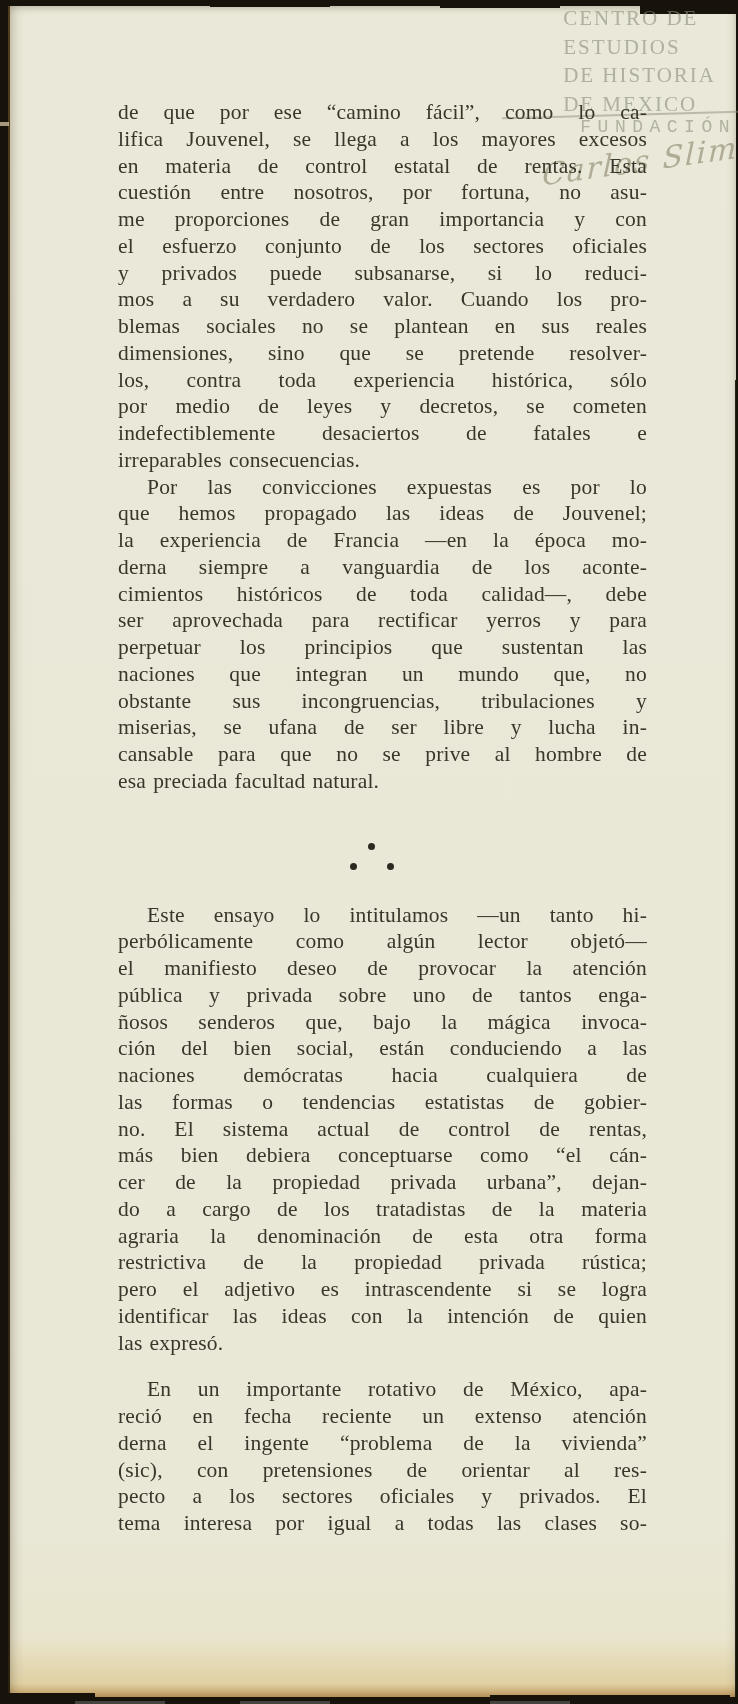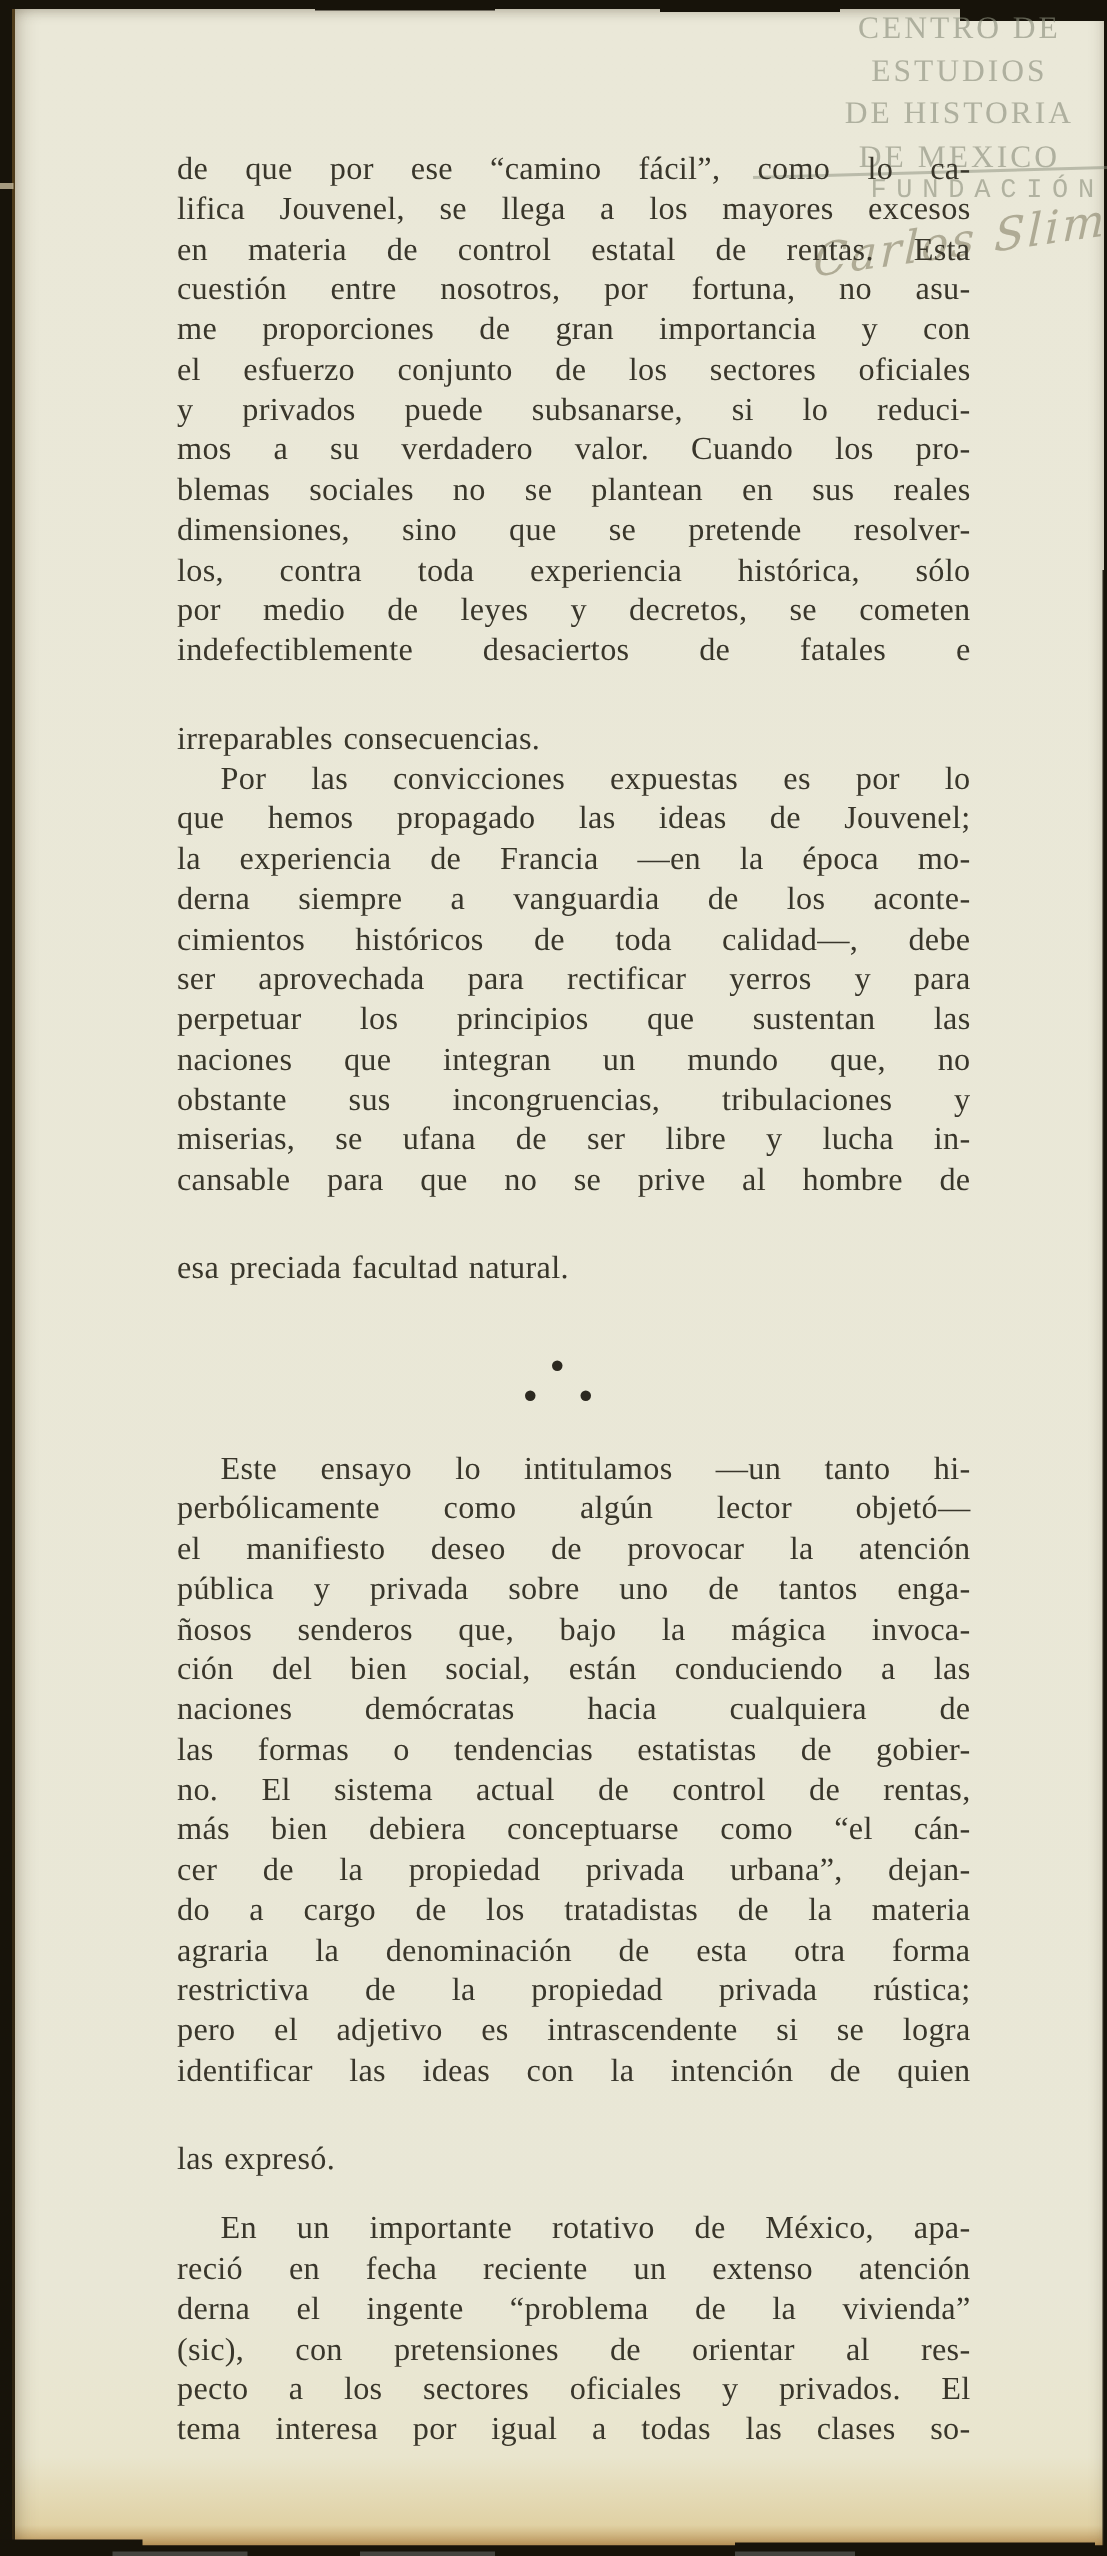--- a/index.html
+++ b/index.html
@@ -17,21 +17,21 @@
                inset 0 6px 10px -6px rgba(60,45,20,.25);
   }
   
   .edge{position:absolute;background:#17130a;}
   .edge.gray{background:#45443f;}
   .left-line{position:absolute;left:8px;top:6px;bottom:7px;width:2px;
     background:linear-gradient(180deg,rgba(128,96,44,.55),rgba(70,52,24,.45));}
   .left-notch{position:absolute;left:0;top:122px;width:9px;height:4px;background:#c9bd9e;opacity:.8;}
   
   .watermark{
-    position:absolute;top:4px;right:22px;text-align:center;
+    position:absolute;top:4px;right:22px;text-align:left;
     color:rgba(138,142,124,.62);
     font-size:21px;line-height:28.5px;letter-spacing:2px;
   }
   .wm-rule{
     position:absolute;top:114px;right:0;width:236px;height:2px;
     background:rgba(138,142,124,.5);transform:rotate(-1.6deg);
   }
   .wm-foundation{
     position:absolute;top:117px;right:2px;
     font-family:Liberation Mono, monospace;
@@ -46,21 +46,21 @@
     transform:rotate(-8deg) skewX(-10deg);transform-origin:right top;
   }
   
   .page-text{
     position:absolute;left:118px;top:99px;width:529px;
     font-size:21.5px;line-height:26.75px;color:#39362b;
     text-rendering:optimizeLegibility;
   }
   .paragraph{margin:0;font-family:Liberation Serif, serif;}
   .line{text-align:justify;text-align-last:justify;word-spacing:1.5px;letter-spacing:.2px;}
-  .line.para-end{text-align-last:left;margin-top:32px;}
+  .line.para-end{text-align-last:left;}
   .line.indent{text-indent:29px;}
   .gap-before{margin-top:20px;}
   
   .asterism{display:flex;flex-direction:column;align-items:center;
     margin:48px 0 32px;transform:translateX(-11px);}
   .dot-row{display:flex;}
   .dot-row + .dot-row{margin-top:13px;}
   .dot{width:7px;height:7px;border-radius:50%;background:#2c2920;}
   .dot + .dot{margin-left:30px;}
 </style>

